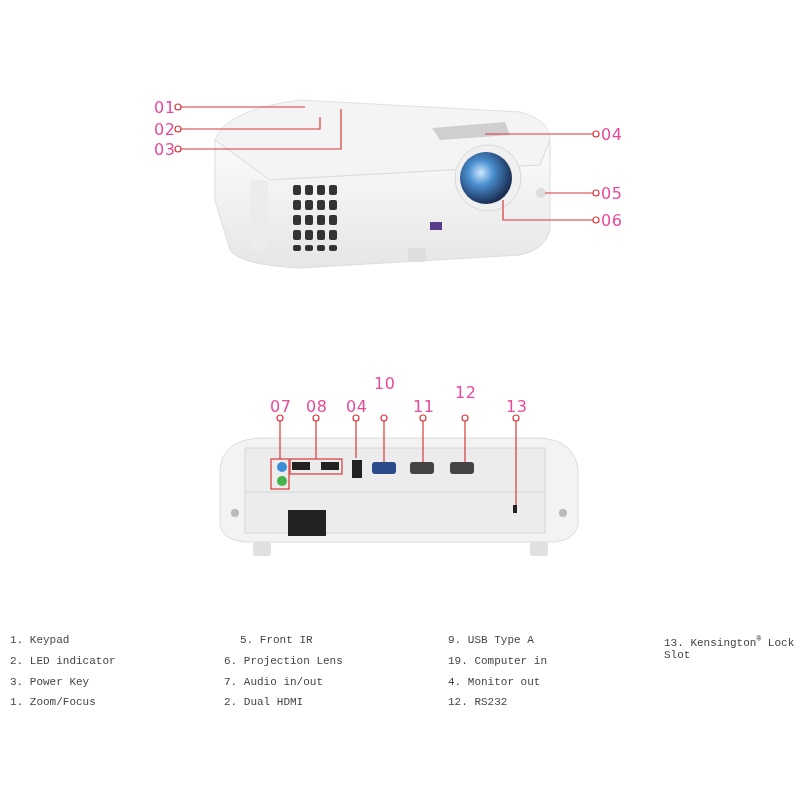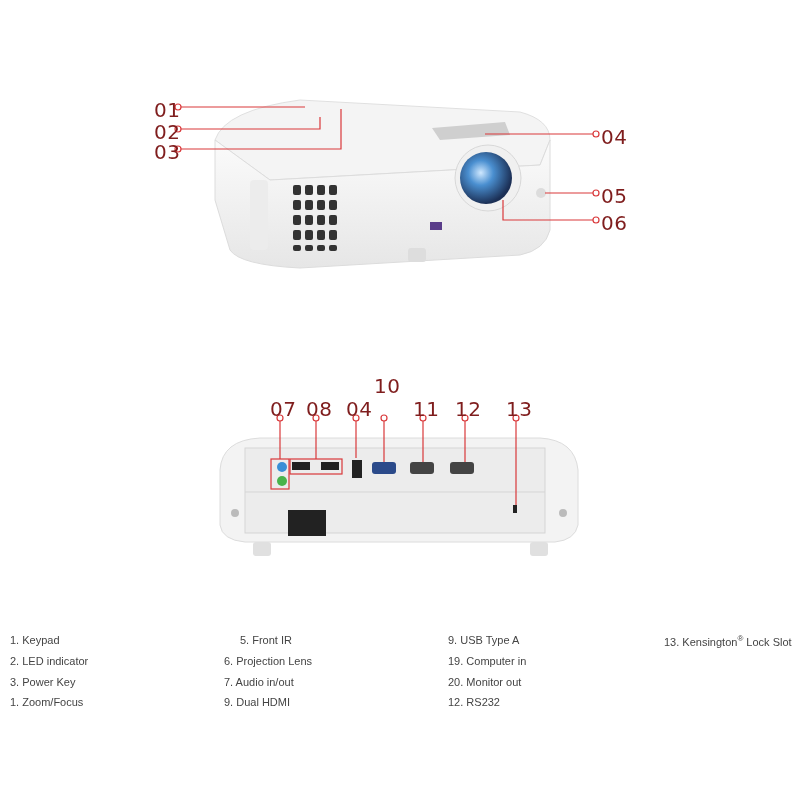--- a/index.html
+++ b/index.html
@@ -1,19 +1,19 @@
 <!DOCTYPE html>
 <html><head>
 <meta charset="utf-8">
 <style>
   html,body{margin:0;padding:0;background:#fff;}
   body{width:800px;height:800px;position:relative;overflow:hidden;font-family:"Liberation Sans",sans-serif;}
   .layer{position:absolute;left:0;top:0;width:800px;height:800px;}
-  .callout-num{position:absolute;font-family:"DejaVu Sans",sans-serif;font-size:20px;color:#7f1d1d;letter-spacing:0.5px;}
-  .legend-item{position:absolute;font-size:11px;color:#444;font-family:Liberation Sans, sans-serif;}
+  .callout-num{position:absolute;font-family:"DejaVu Sans",sans-serif;font-size:16px;color:#ec4899;letter-spacing:0.5px;}
+  .legend-item{position:absolute;font-size:11px;color:#444;font-family:Liberation Mono, monospace;}
   sup{font-size:8px;}
 </style>
 </head>
 <body>
 
 <svg class="layer" viewBox="0 0 800 800">
   <defs>
     <linearGradient id="bodyG" x1="0" y1="0" x2="0" y2="1">
       <stop offset="0" stop-color="#fbfbfb"></stop>
         <stop offset="1" stop-color="#e6e6e6"></stop>
@@ -133,30 +133,30 @@
 <span class="callout-num" style="left:154px;top:140px">03</span>
 <span class="callout-num" style="left:601px;top:125px">04</span>
 <span class="callout-num" style="left:601px;top:184px">05</span>
 <span class="callout-num" style="left:601px;top:211px">06</span>
 
 <span class="callout-num" style="left:270px;top:397px">07</span>
 <span class="callout-num" style="left:306px;top:397px">08</span>
 <span class="callout-num" style="left:346px;top:397px">04</span>
 <span class="callout-num" style="left:374px;top:374px">10</span>
 <span class="callout-num" style="left:413px;top:397px">11</span>
-<span class="callout-num" style="left:455px;top:397px">12</span>
+<span class="callout-num" style="left:455px;top:383px">12</span>
 <span class="callout-num" style="left:506px;top:397px">13</span>
 
 <div>
   <span class="legend-item" style="left:10px;top:634px">1. Keypad</span>
   <span class="legend-item" style="left:10px;top:655px">2. LED indicator</span>
   <span class="legend-item" style="left:10px;top:676px">3. Power Key</span>
   <span class="legend-item" style="left:10px;top:696px">1. Zoom/Focus</span>
   <span class="legend-item" style="left:240px;top:634px">5. Front IR</span>
   <span class="legend-item" style="left:224px;top:655px">6. Projection Lens</span>
   <span class="legend-item" style="left:224px;top:676px">7. Audio in/out</span>
-  <span class="legend-item" style="left:224px;top:696px">9. Dual HDMI</span>
+  <span class="legend-item" style="left:224px;top:696px">2. Dual HDMI</span>
   <span class="legend-item" style="left:448px;top:634px">9. USB Type A</span>
   <span class="legend-item" style="left:448px;top:655px">19. Computer in</span>
-  <span class="legend-item" style="left:448px;top:676px">20. Monitor out</span>
+  <span class="legend-item" style="left:448px;top:676px">4. Monitor out</span>
   <span class="legend-item" style="left:448px;top:696px">12. RS232</span>
   <span class="legend-item" style="left:664px;top:634px"><span>13. Kensington</span><sup>®</sup><span> Lock Slot</span></span>
 </div>
 
 </body></html>

